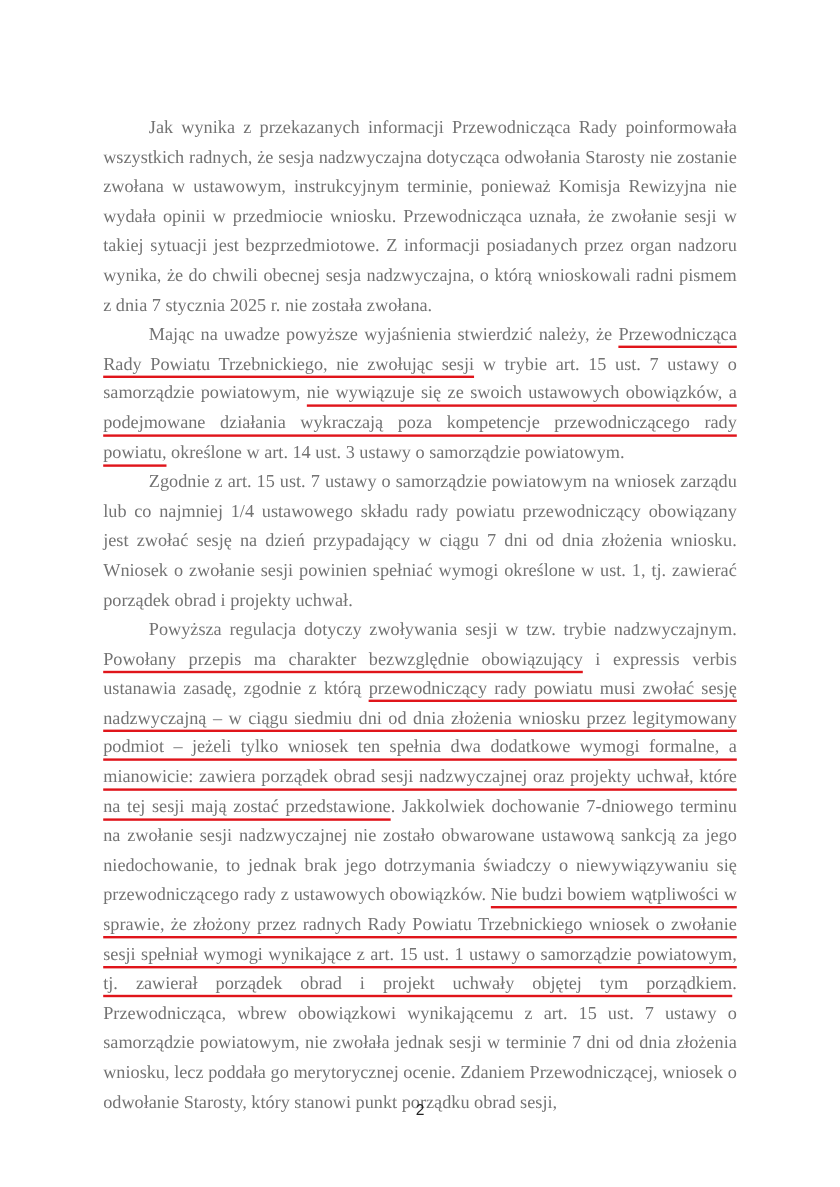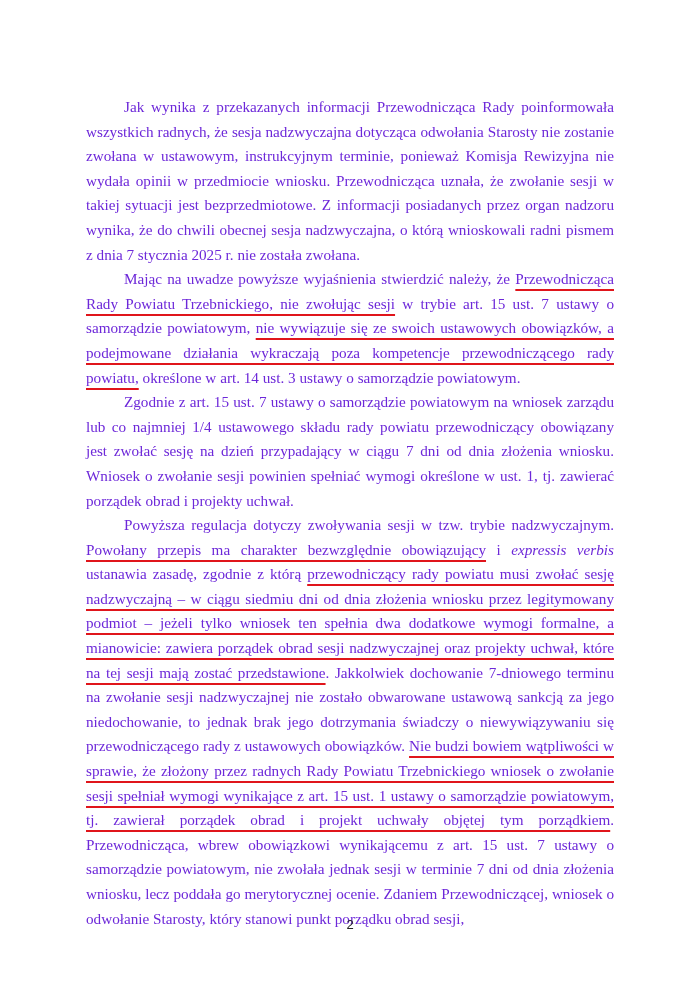--- a/index.html
+++ b/index.html
@@ -3,26 +3,26 @@
   <meta charset="utf-8">
   <style>
     html, body { margin: 0; padding: 0; background: #ffffff; }
     body { width: 700px; height: 989px; position: relative; overflow: hidden; }
     .page {
       position: absolute; left: 0; top: 0; width: 700px; height: 989px; background: #ffffff;
     }
     .text {
       position: absolute; left: 86px; top: 95px; width: 528px;
       font-family: "Liberation Serif", serif;
-      font-size: 15.2px; line-height: 24.6px; color: #6d28d9;
+      font-size: 15.2px; line-height: 24.6px; color: #737373;
       text-align: justify;
     }
     .para { margin: 0; text-indent: 38px; }
     .u { text-decoration: underline; text-decoration-color: #e0151b; text-decoration-thickness: 2px; text-underline-offset: 5px; text-decoration-skip-ink: none; }
-    .it { font-style: italic; }
+    .it { }
     .page-number {
       position: absolute; left: 0; width: 700px; top: 917px; text-align: center;
       font-family: "Liberation Sans", sans-serif; font-size: 13px; color: #222;
     }
   </style>
 </head>
 <body>
 
 <div class="page">
   <div class="text">

